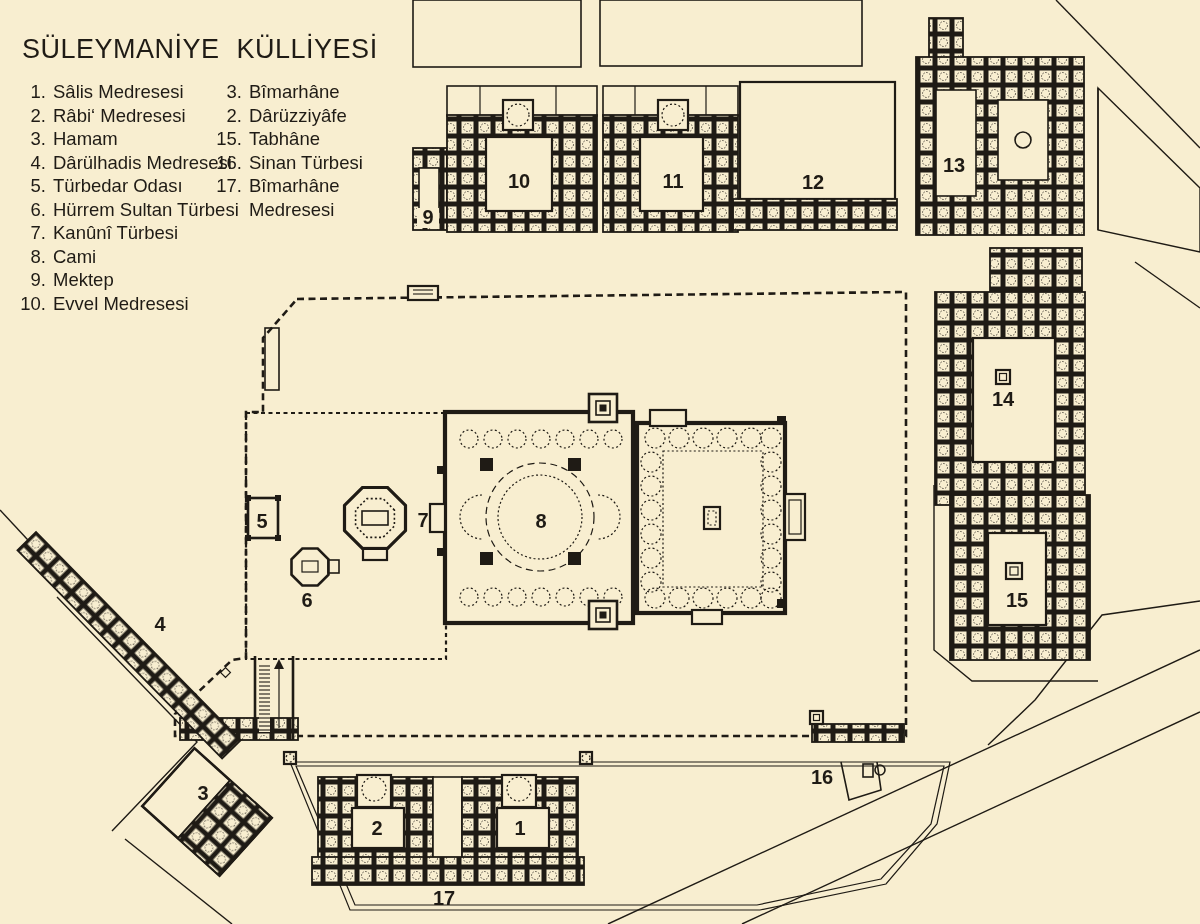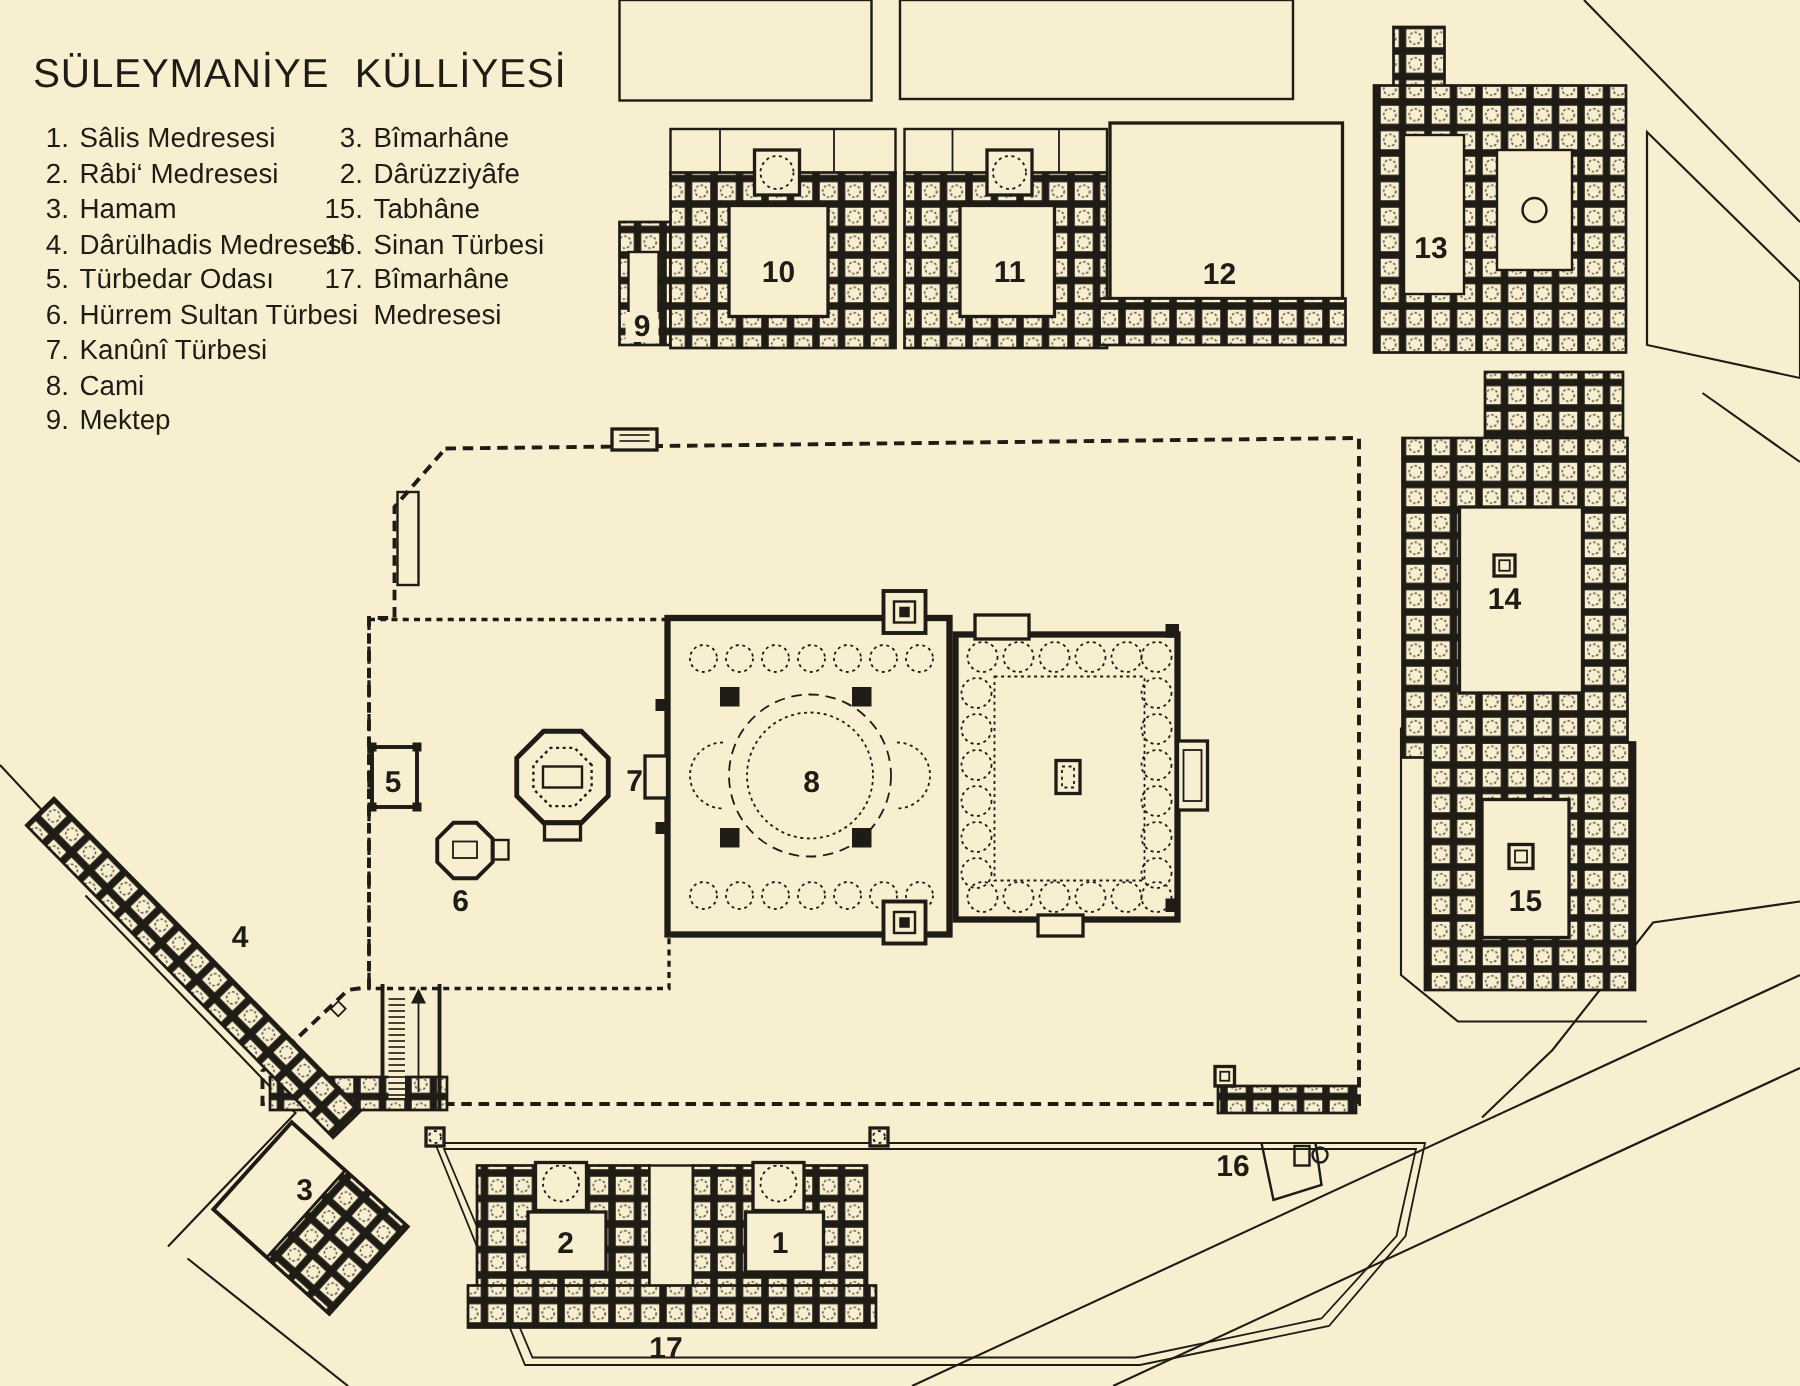--- a/index.html
+++ b/index.html
@@ -361,20 +361,24 @@
             <span class="llab">Kanûnî Türbesi</span>
           </div>
           <div class="lrow">
             <span class="lnum">8.</span>
             <span class="llab">Cami</span>
           </div>
           <div class="lrow">
             <span class="lnum">9.</span>
             <span class="llab">Mektep</span>
           </div>
+          <div class="lrow">
+            <span class="lnum">10.</span>
+            <span class="llab">Evvel Medresesi</span>
+          </div>
         </div>
       <div id="legend-col2" class="col col2">
           <div class="lrow">
             <span class="lnum">3.</span>
             <span class="llab">Bîmarhâne</span>
           </div>
           <div class="lrow">
             <span class="lnum">2.</span>
             <span class="llab">Dârüzziyâfe</span>
           </div>

